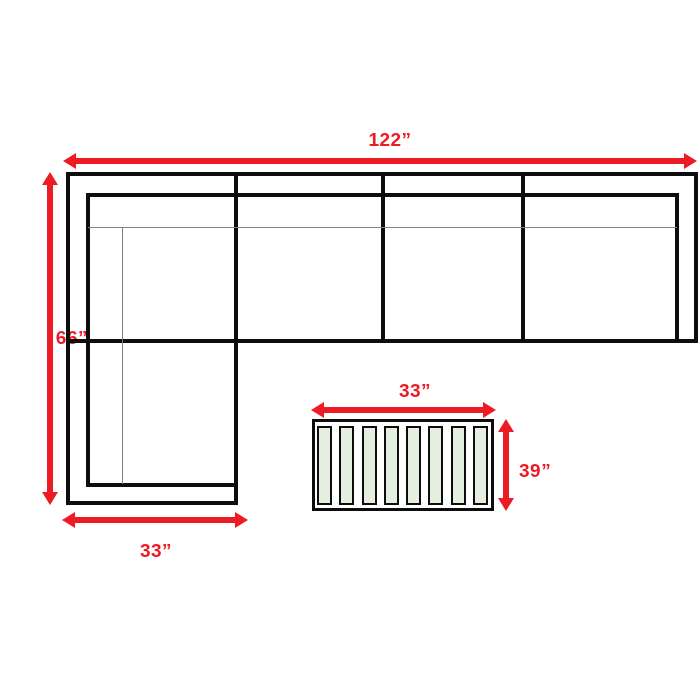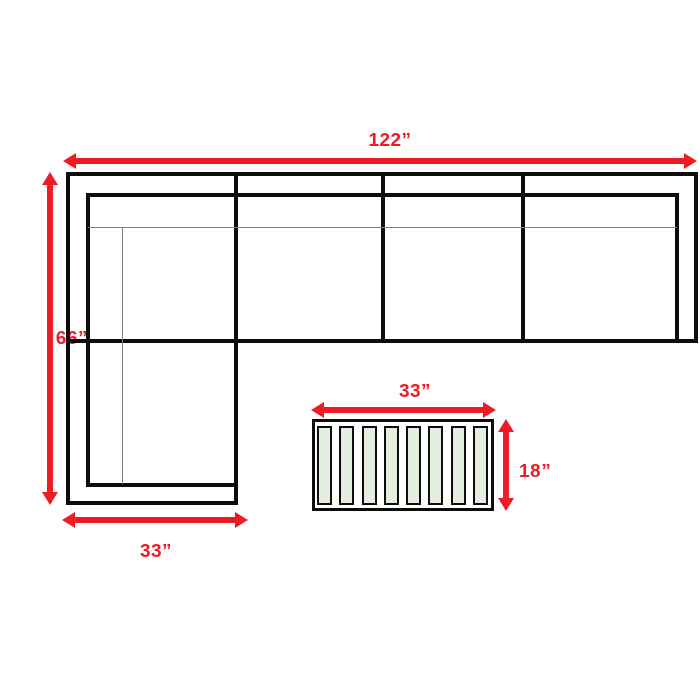--- a/index.html
+++ b/index.html
@@ -104,16 +104,16 @@
         <div class="slat"></div>
         <div class="slat"></div>
         <div class="slat"></div>
         <div class="slat"></div>
         <div class="slat"></div>
       </div>
 
     <div class="head up" style="left:498px;top:419px;"></div>
     <div class="shaft" style="left:503px;top:430px;width:6px;height:70px;"></div>
     <div class="head down" style="left:498px;top:498px;"></div>
-    <div class="dim-label" style="left:519px;top:461px;">18”</div>
+    <div class="dim-label" style="left:519px;top:461px;">39”</div>
   </div>
 
 </div>
 
 </body></html>

